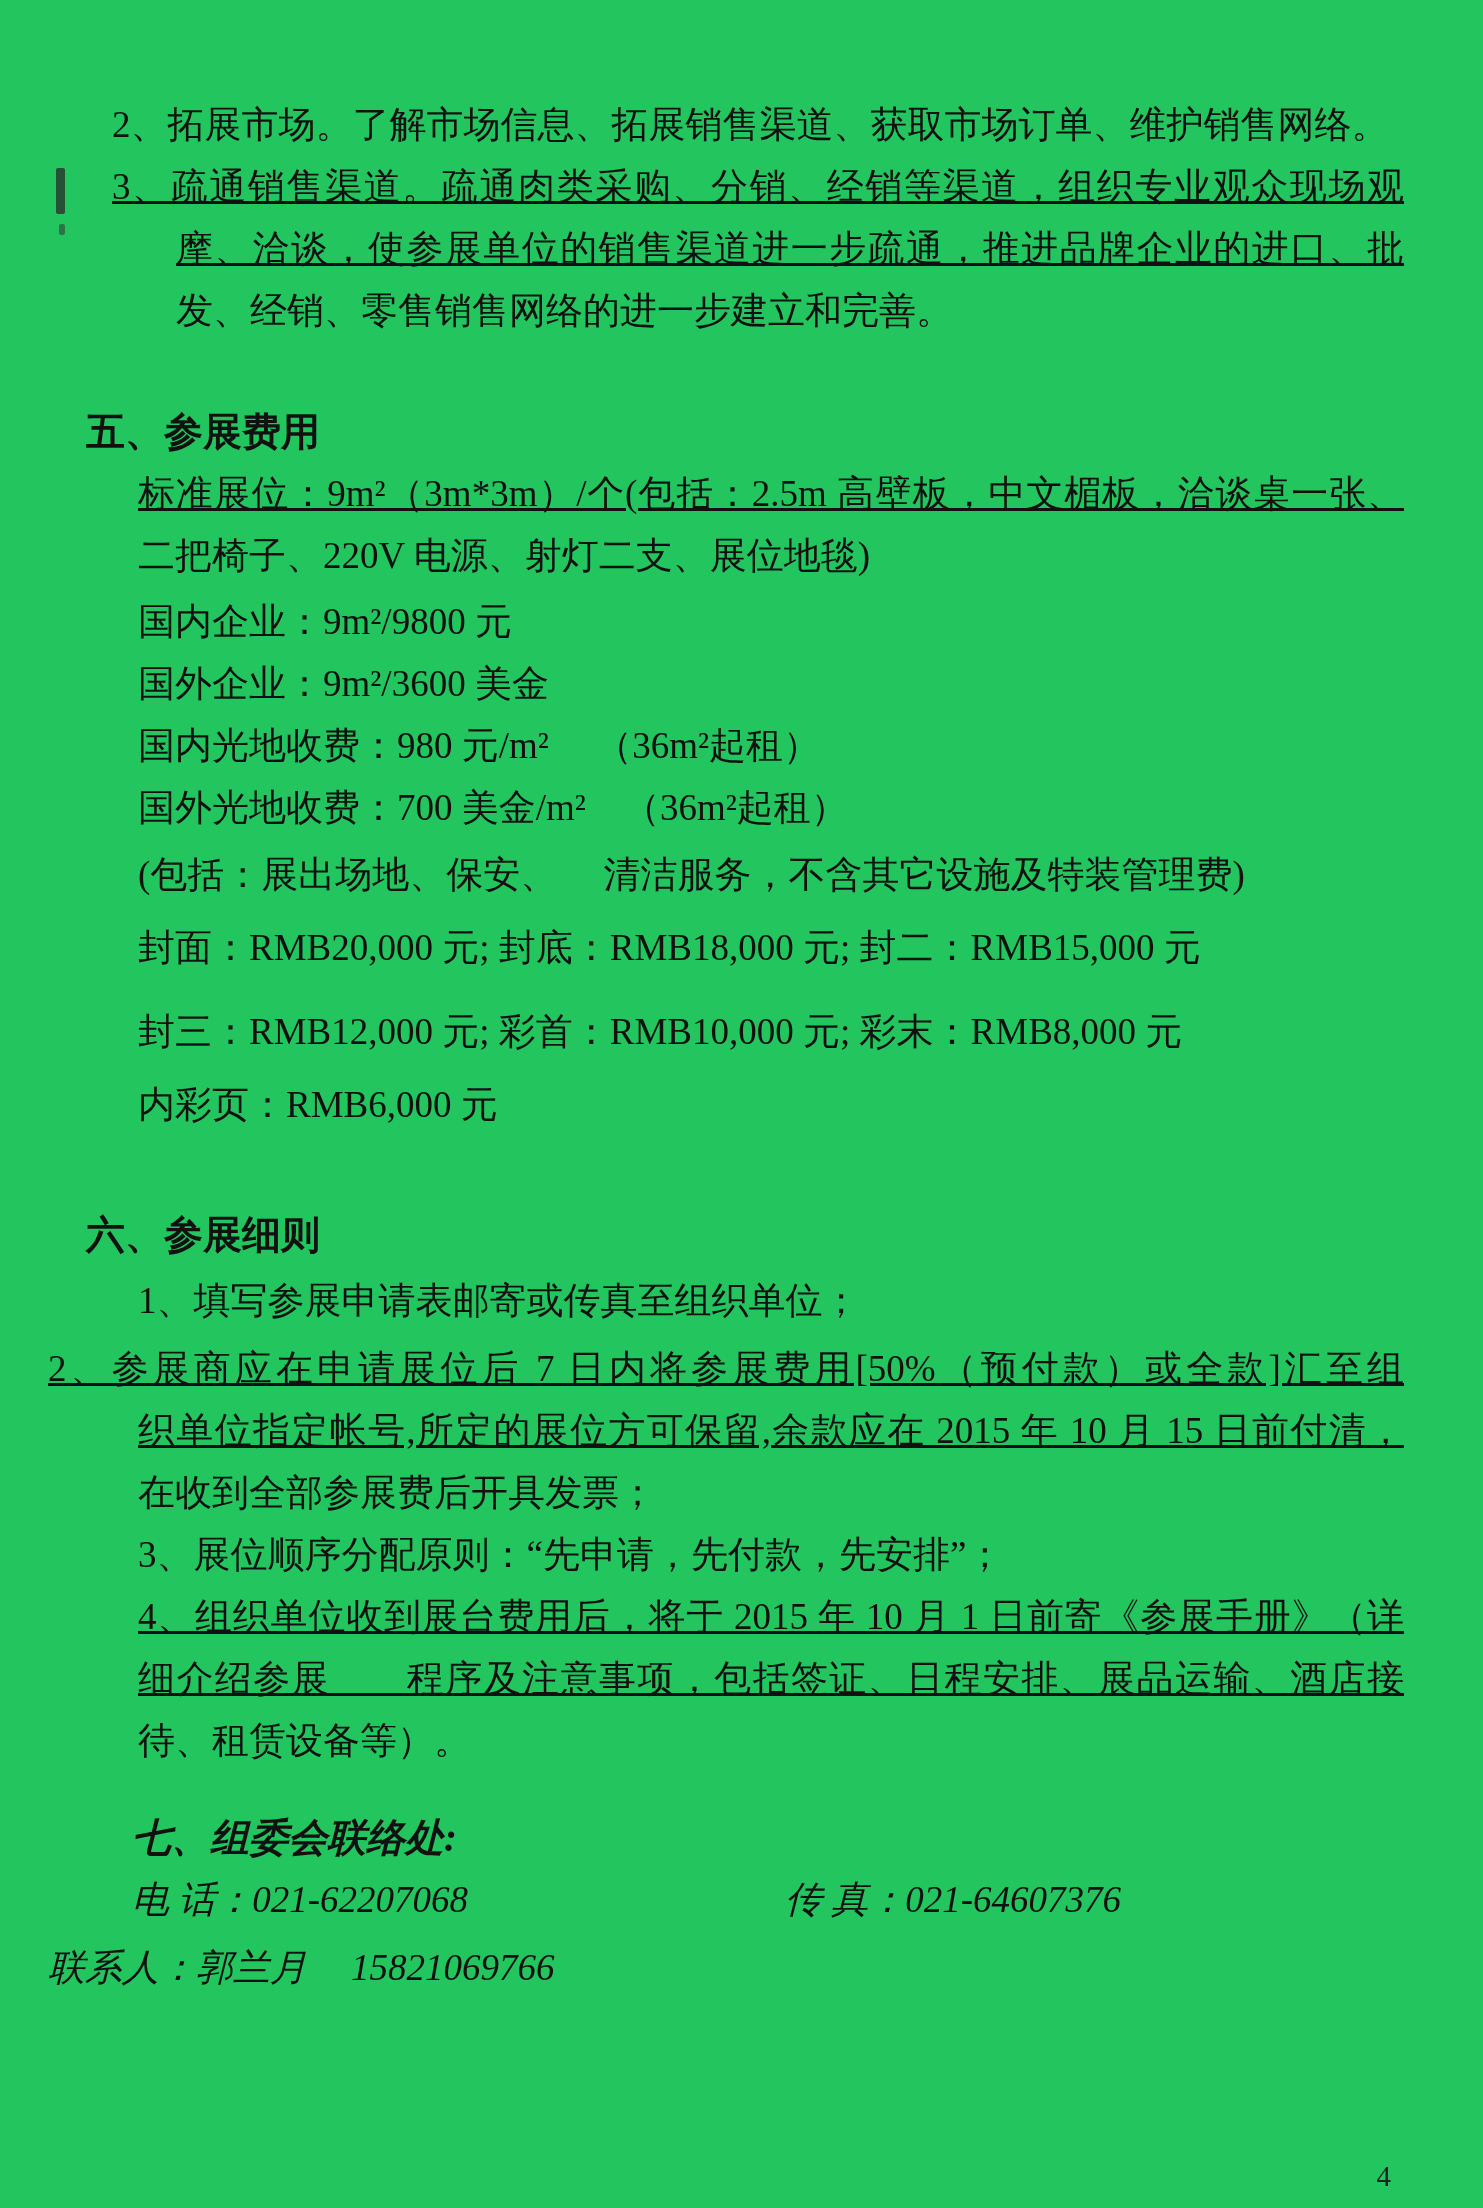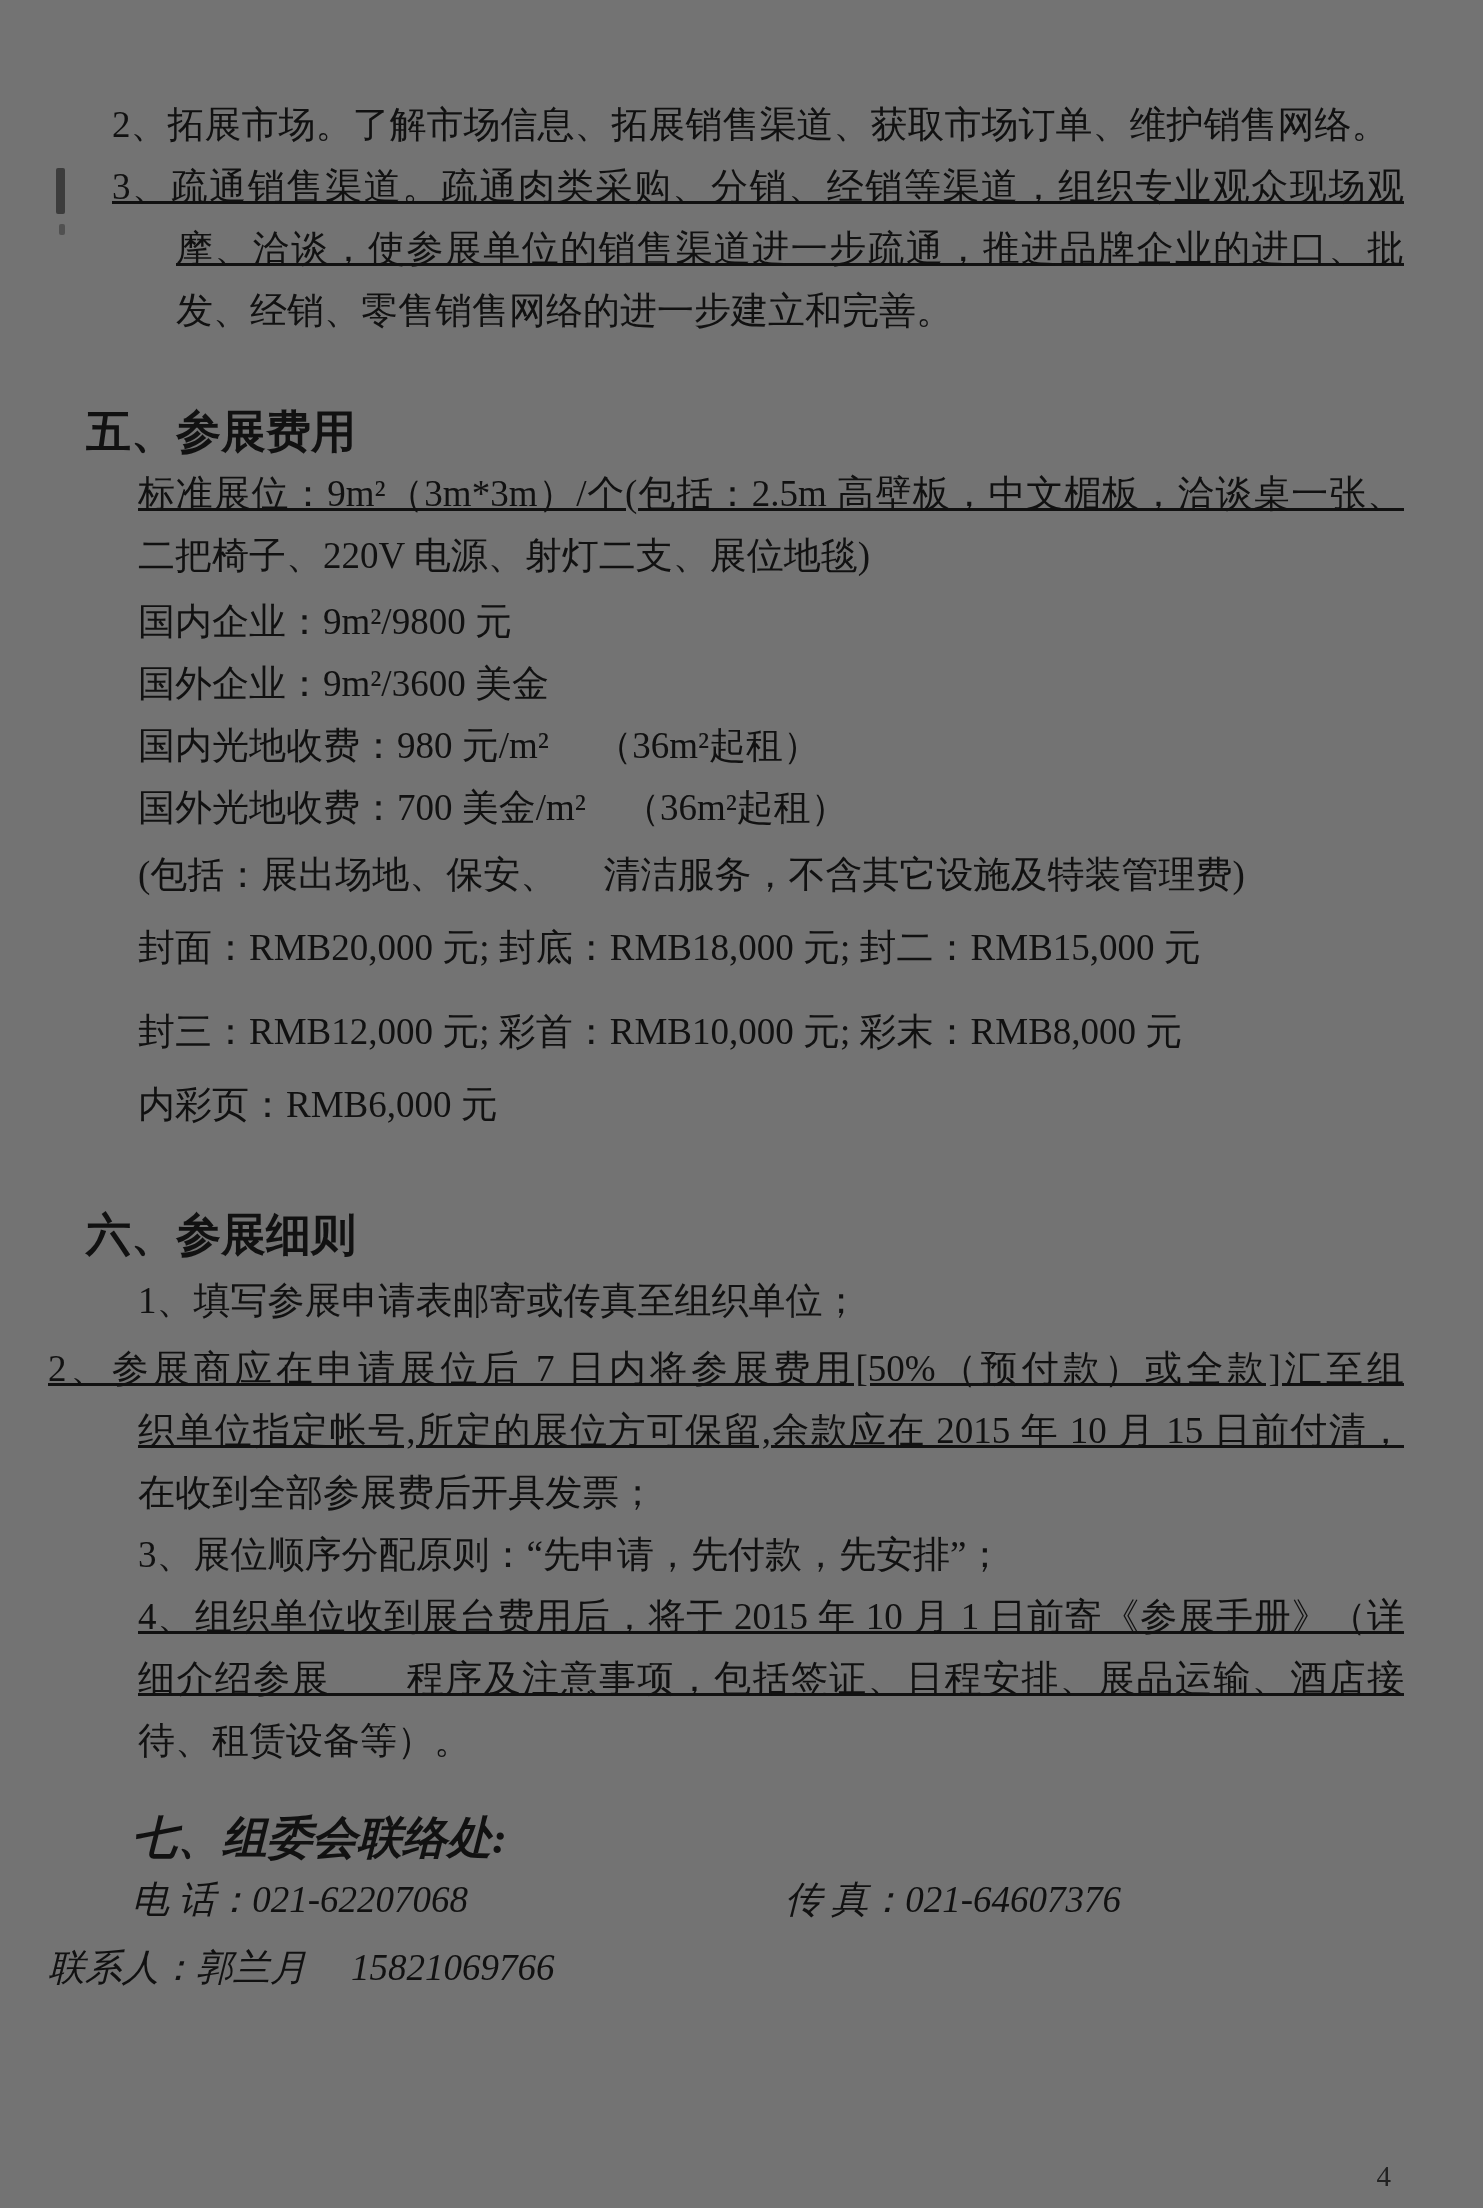--- a/index.html
+++ b/index.html
@@ -1,40 +1,40 @@
 <!DOCTYPE html>
 <html lang="zh"><head>
 <meta charset="utf-8">
 <style>
   html,body{margin:0;padding:0;background:#e8e8e6;}
   .page{
     position:relative;
     width:1483px;height:2208px;
     margin:0 auto;
-    background:#737373;
+    background:#22c55e;
     color:#111;
     font-family:"Liberation Serif","DejaVu Serif",serif;
     overflow:hidden;
   }
   .content{
     position:absolute;left:0;top:0;
     width:1404px;
     padding-top:94px;
     font-size:37px;
   }
   .ln{height:62px;line-height:62px;}
   
   .ind-item{margin-left:112px;}
   .ind-cont{margin-left:176px;}
   .ind-body{margin-left:138px;}
   .ind-head{margin-left:86px;}
   .ind-sec7{margin-left:132px;font-style:italic;}
   
   .j{text-align:justify;text-align-last:justify;text-decoration:underline;}
-  .heading{font-weight:700;font-size:45px;}
+  .heading{font-weight:700;font-size:39px;}
   
   .mt-sec5{margin-top:59px;}
   .mt-4{margin-top:4px;}
   .mt-5{margin-top:5px;}
   .mt-6{margin-top:6px;margin-left:48px;}
   .mt-11{margin-top:11px;}
   .mt-22{margin-top:22px;}
   .mt-sec6{margin-top:68px;}
   .mt-sec7{margin-top:35px;}
   .rel{position:relative;}

